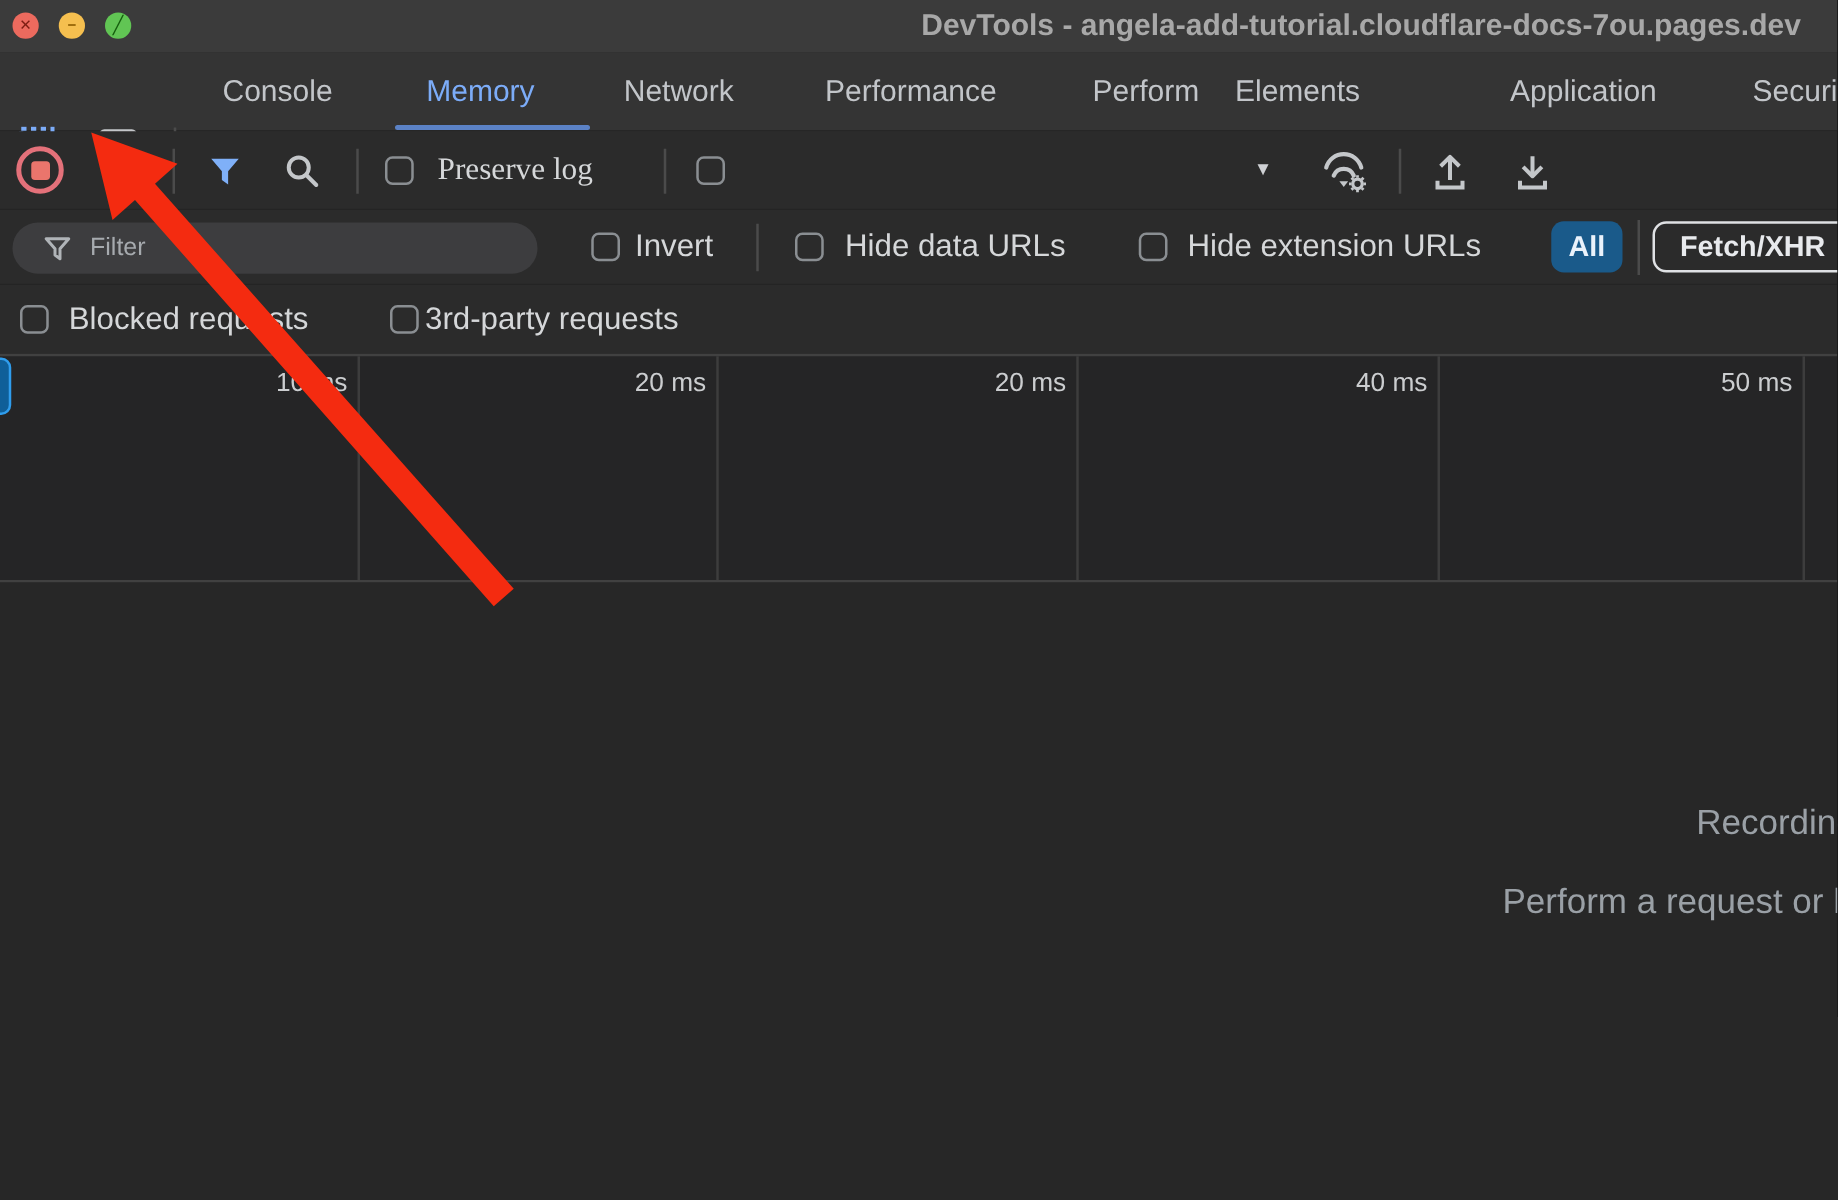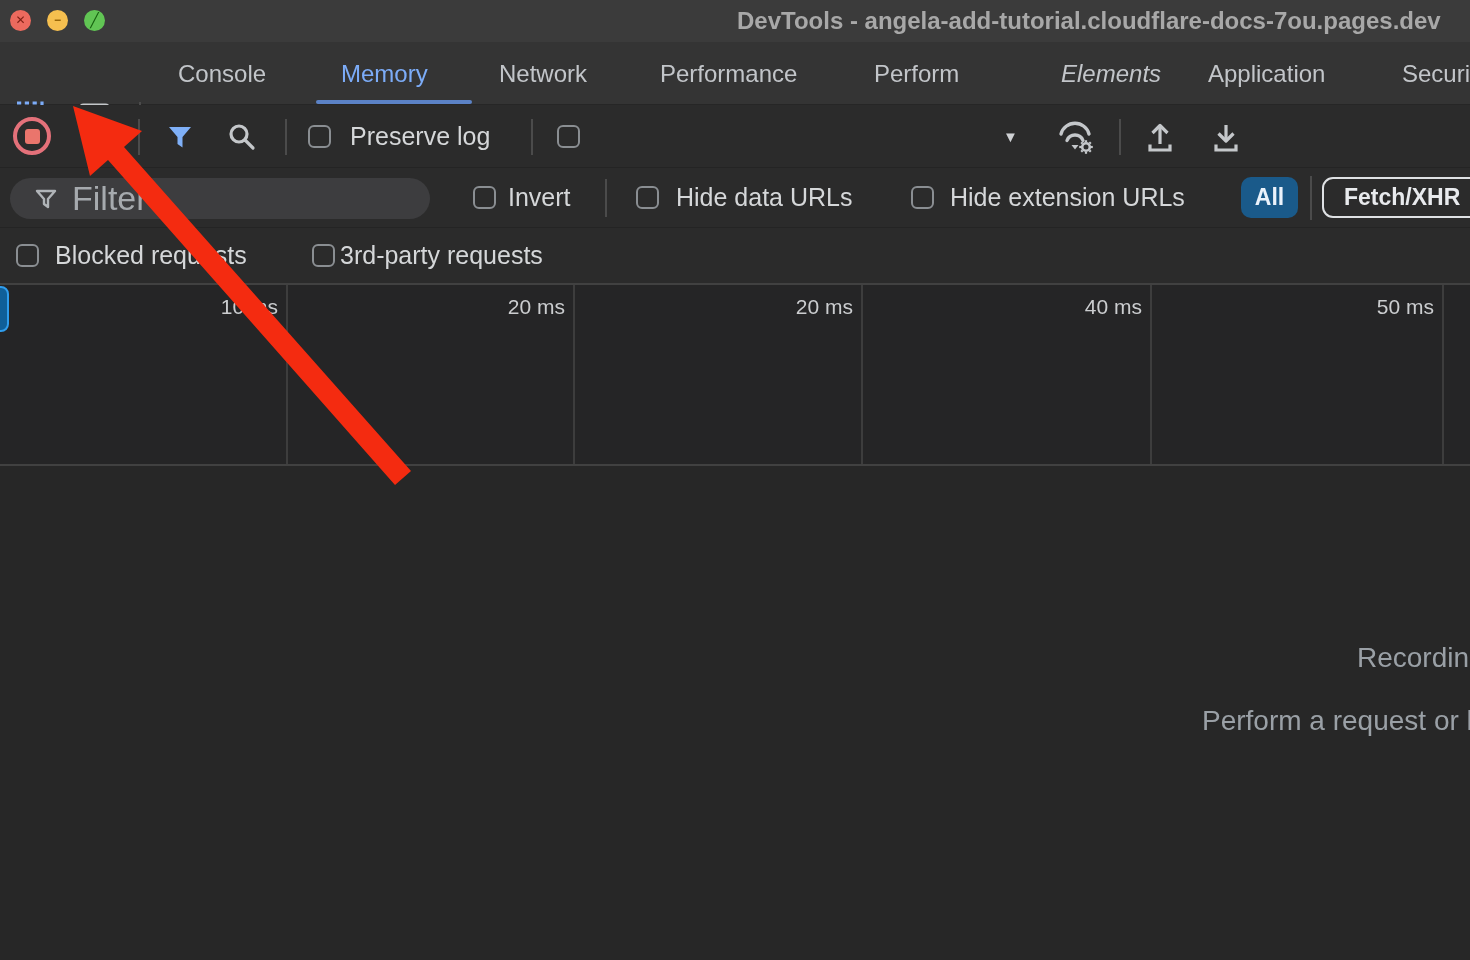--- a/index.html
+++ b/index.html
@@ -21,34 +21,34 @@
   
   .tabbar { position:absolute; left:0; top:42px; width:1470px; height:63px; background:#343434; border-bottom:1px solid #262626; }
   .tabbar .icon-btn { position:absolute; top:59px; }
   .tab { position:absolute; top:0; height:63px; line-height:63px; font-size:24px; color:#c2c5c9; white-space:nowrap; cursor:default; }
   .tab.active { color:#7cacf8; }
   .tab-underline { position:absolute; left:316px; top:58px; width:156px; height:4px; background:#5b82c6; border-radius:2px; }
   .vdiv { position:absolute; width:2px; background:#4b4b4b; }
 
   
   .row { position:absolute; left:0; width:1470px; background:#2b2b2b; }
-  .net-toolbar { top:105px; height:63px; border-bottom:1px solid #242424; }
+  .net-toolbar { top:105px; height:63px; border-bottom:1px solid #242424;font-family:Liberation Serif, serif; }
   .filter-row  { top:168px; height:60px; border-bottom:1px solid #242424; }
   .blocked-row { top:228px; height:55px; }
 
   .record-btn { position:absolute; left:13px; top:12px; width:38px; height:38px; border:4px solid #e4717a; border-radius:50%;
                 display:flex; align-items:center; justify-content:center; }
   .record-btn .sq { width:15px; height:15px; background:#ea756c; border-radius:3px; }
   .chk { position:absolute; width:23px; height:23px; border:2.5px solid #8a8e92; border-radius:6px; background:transparent; }
   .lbl { position:absolute; top:0; height:100%; display:flex; align-items:center; font-size:25px; color:#d5d7d9; white-space:nowrap; }
   .caret { position:absolute; top:0; height:100%; display:flex; align-items:center; font-size:15px; color:#cfd1d4; }
 
   .filter-pill { position:absolute; left:10px; top:10px; width:420px; height:41px; background:#3d3d3f; border-radius:21px; }
   .filter-pill input { position:absolute; left:0; top:0; width:100%; height:100%; background:transparent; border:none; outline:none;
-                       border-radius:21px; padding-left:62px; font-size:34px; color:#e8eaed;
+                       border-radius:21px; padding-left:62px; font-size:20px; color:#e8eaed;
                        font-family:"Liberation Sans","DejaVu Sans",sans-serif; }
   .filter-pill input::placeholder { color:#a6aaae; opacity:1; }
   .pill-funnel { position:absolute; left:24px; top:9px; pointer-events:none; }
 
   .chip-all { position:absolute; left:1241px; top:9px; width:57px; height:41px; background:#1a5a8a; color:#eaf2fb;
               border-radius:10px; font-size:23px; font-weight:600; display:flex; align-items:center; justify-content:center; }
   .chip-fetch { position:absolute; left:1322px; top:9px; height:41px; border:2.5px solid #dfe1e4; color:#e8eaed;
                 border-radius:11px; font-size:23px; font-weight:600; display:flex; align-items:center; justify-content:center;
                 padding:0 20px; white-space:nowrap; background:transparent; }
 
@@ -104,21 +104,21 @@
         <rect x="28" y="26.5" width="5" height="3.5" rx="1" fill="#c4c7ca"></rect>
       </svg>
     </div>
     <div class="vdiv" style="left:139px; top:60px; height:36px;"></div>
 
     <div class="tab" style="left:178px;text-align:center;">Console</div>
     <div class="tab active" style="left:341px;">Memory</div>
     <div class="tab" style="left:499px;">Network</div>
     <div class="tab" style="left:660px;">Performance</div>
     <div class="tab" style="left:874px;">Perform</div>
-    <div class="tab" style="left:1061px;font-style:italic;">Elements</div>
+    <div class="tab" style="left:988px;">Elements</div>
     <div class="tab" style="left:1208px;">Application</div>
     <div class="tab" style="left:1402px;">Security</div>
     <div class="tab-underline"></div>
   </div>
 
   <div class="row net-toolbar">
     <div class="record-btn">
         <div class="sq"></div>
       </div>
     <div style="position:absolute; left:83px; top:19px;">

